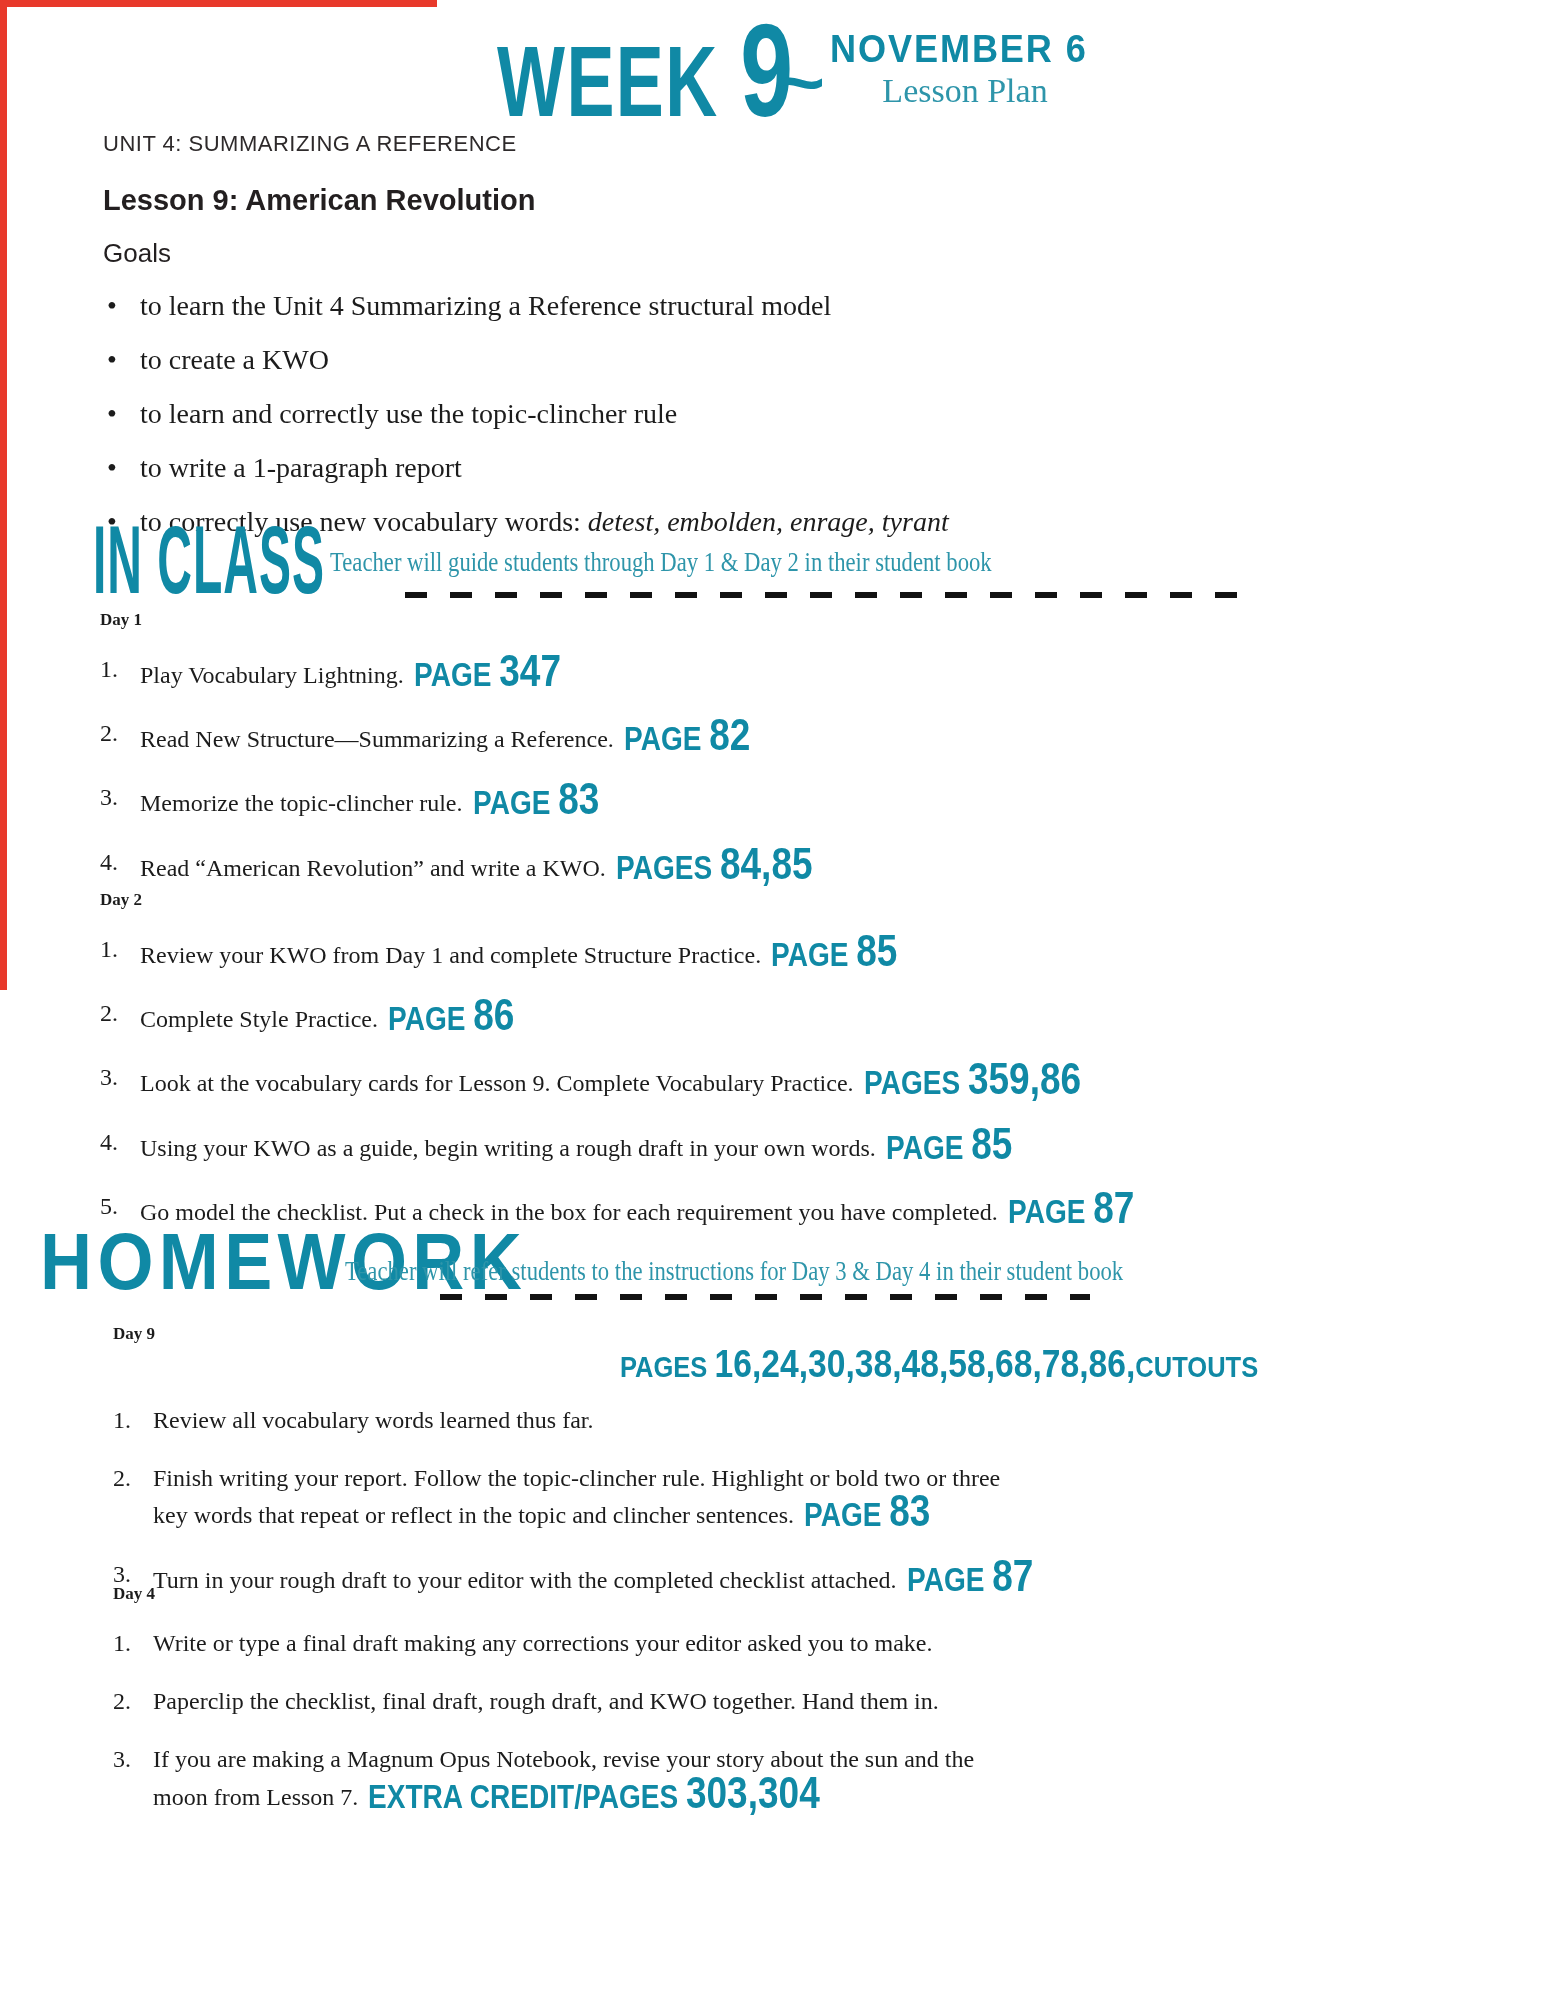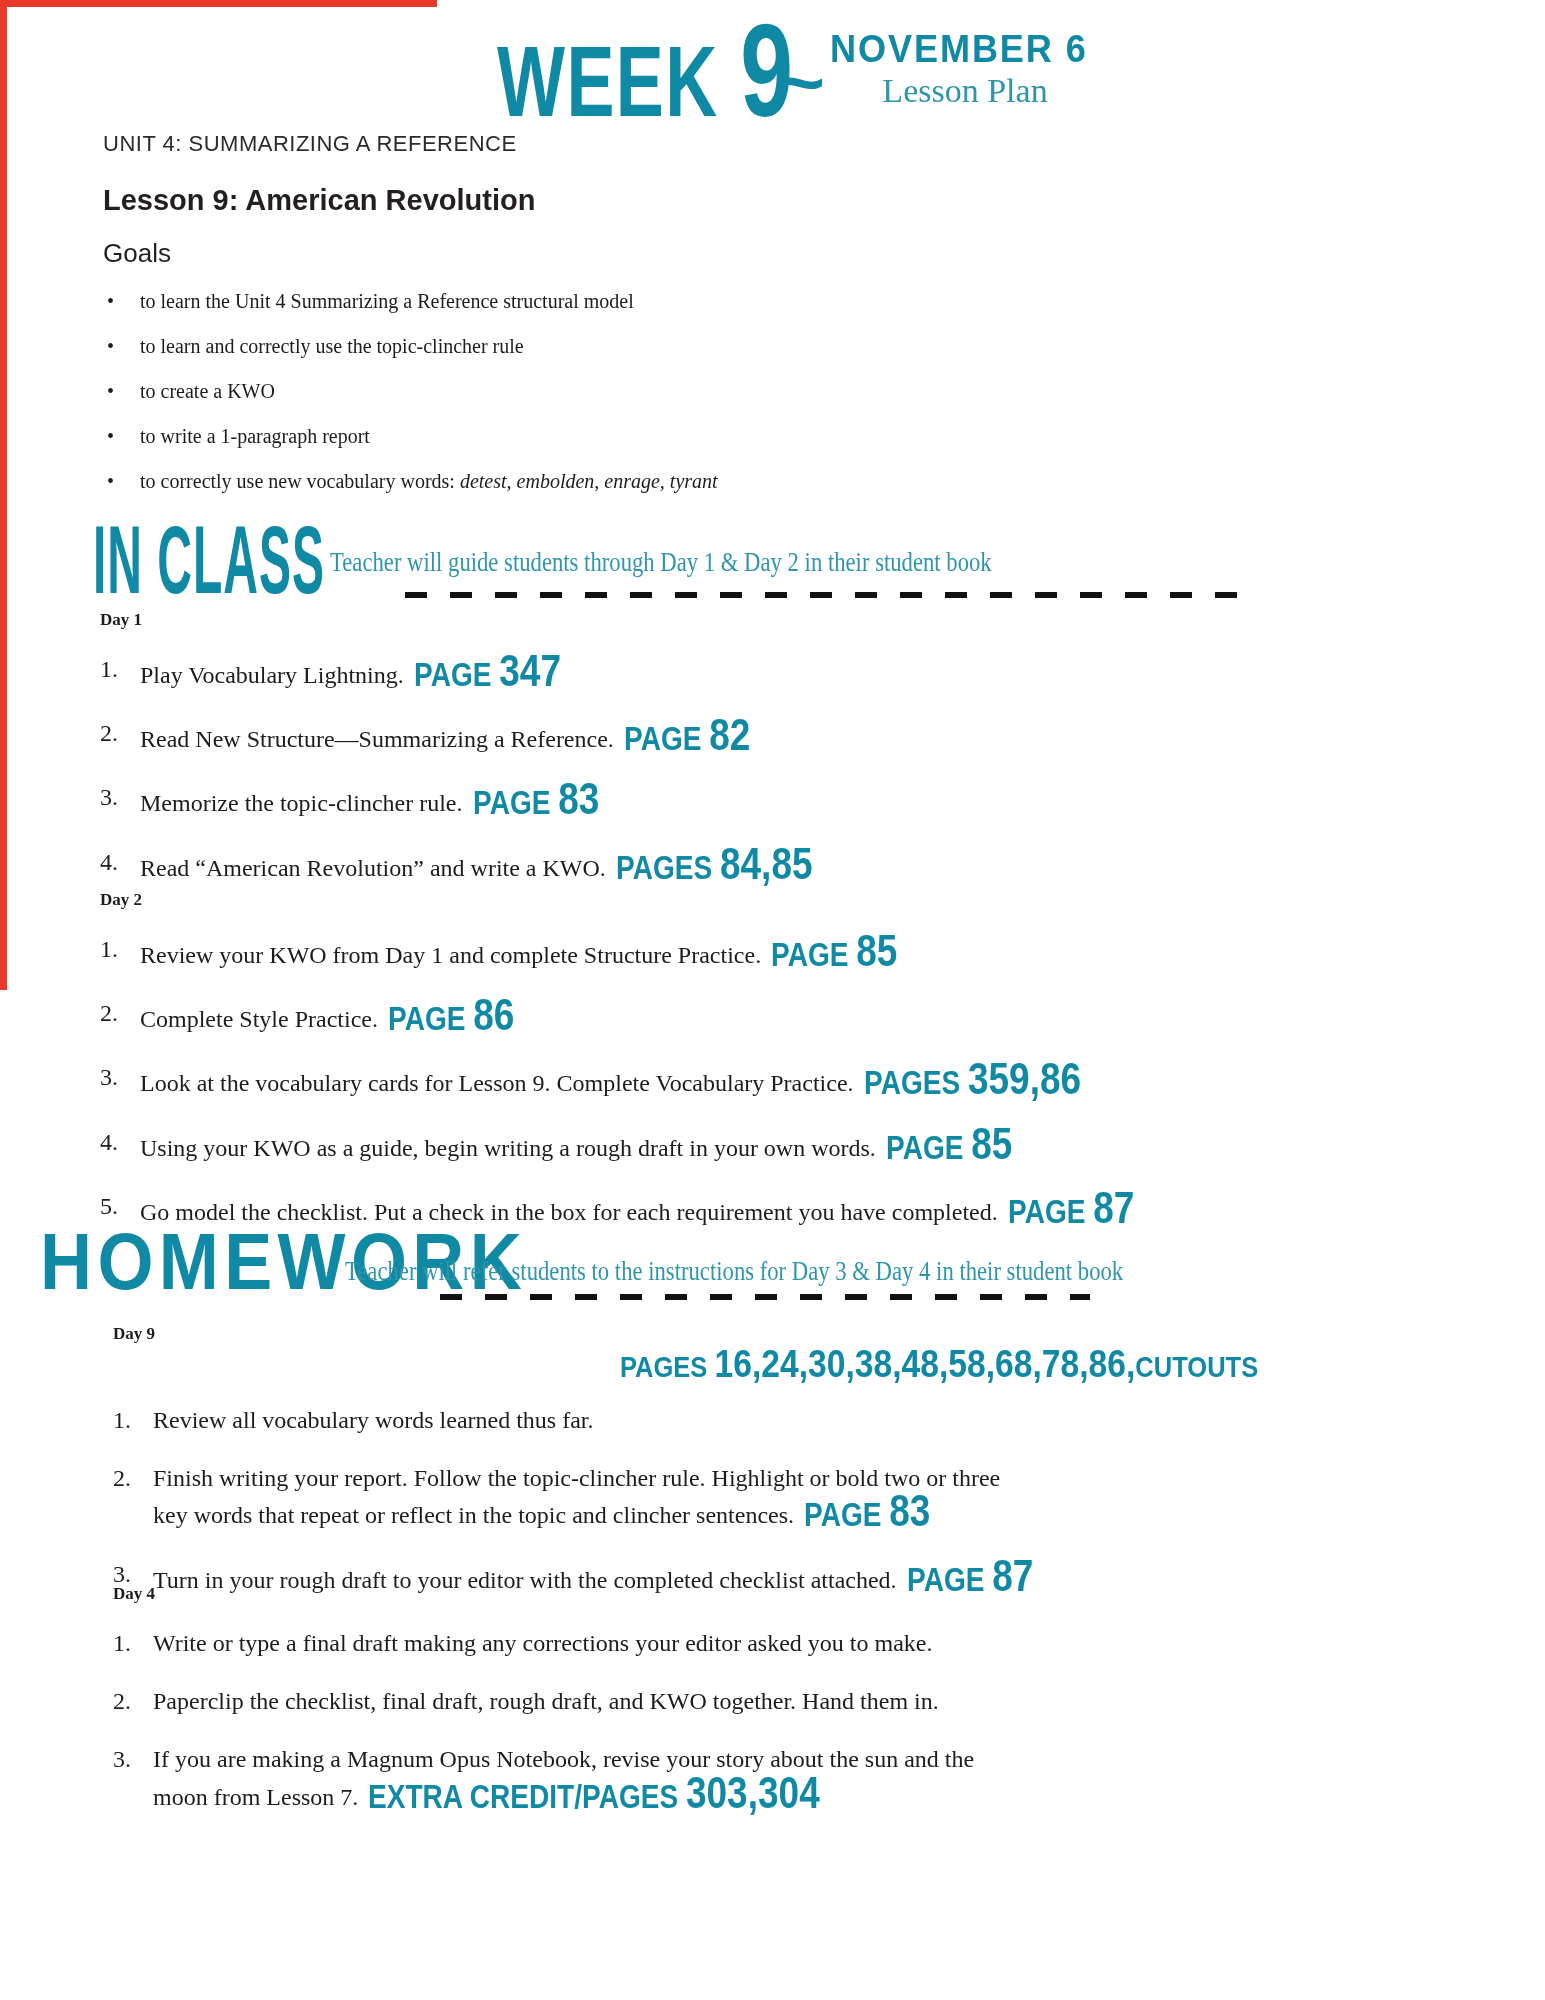--- a/index.html
+++ b/index.html
@@ -22,21 +22,21 @@
   .tilde  { position:absolute; left:775px; top:38px; font-size:86px; transform:scaleY(.85); }
   .datewrap { position:absolute; left:830px; top:30px; width:270px; text-align:center; }
   .date   { font-size:38px; letter-spacing:2px; transform:scaleX(.95); }
   .subtitle { display:block; margin-top:4px; font-family:"Liberation Serif",serif; font-weight:400;
               color:#2e95aa; font-size:34px; }
 
   .intro { position:absolute; left:103px; top:108px; width:1100px;margin-top:23px; }
   .unit  { font-family:"Liberation Sans",sans-serif; font-size:22px; color:#2e2a2b; letter-spacing:.5px; }
   .lesson{ font-family:"Liberation Sans",sans-serif; font-weight:700; font-size:29px; color:#231f20; margin:27px 0 0 0; }
   .goals-h{ font-family:"Liberation Sans",sans-serif; font-weight:400; font-size:26px; color:#231f20; margin:21px 0 0 0; }
-  ul.goals { list-style:none; margin:21px 0 0 0; padding:0; font-size:20px; }
+  ul.goals { list-style:none; margin:21px 0 0 0; padding:0; font-size:28px; }
   ul.goals li { margin:0 0 22px 0; padding-left:37px; position:relative; }
   ul.goals li::before { content:"•"; position:absolute; left:4px; top:0; }
 
   .band-title-inclass { position:absolute; left:93px; top:512px; font-size:96px; transform:scaleX(.5); letter-spacing:2px; }
   .band-title-homework{ position:absolute; left:40px; top:1222px; font-size:80px; transform:scaleX(.9); letter-spacing:6px; }
   .band-note { position:absolute; font-family:"Liberation Serif",serif; color:#2e95aa; font-size:27px;
                transform:scaleX(.84); transform-origin:left center; white-space:nowrap; }
   .note-inclass  { left:330px; top:547px; }
   .note-homework { left:345px; top:1256px; }
   .dashes { position:absolute; height:6px;
@@ -71,22 +71,22 @@
     <span class="hand date">NOVEMBER 6</span>
     <span class="subtitle">Lesson Plan</span>
   </div>
 
   <section class="intro">
     <div class="unit">UNIT 4: SUMMARIZING A REFERENCE</div>
     <h1 class="lesson">Lesson 9: American Revolution</h1>
     <h2 class="goals-h">Goals</h2>
     <ul class="goals">
       <li><span>to learn the Unit 4 Summarizing a Reference structural model</span></li>
+      <li><span>to create a KWO</span></li>
       <li><span>to learn and correctly use the topic-clincher rule</span></li>
-      <li><span>to create a KWO</span></li>
       <li><span>to write a 1-paragraph report</span></li>
       <li><span>to correctly use new vocabulary words: </span><i>detest, embolden, enrage, tyrant</i></li>
     </ul>
   </section>
 
   <span class="hand band-title-inclass">IN CLASS</span>
   <span class="band-note note-inclass">Teacher will guide students through Day 1 &amp; Day 2 in their student book</span>
   <div class="dashes dashes-inclass"></div>
 
   <section class="dayblock d1">

